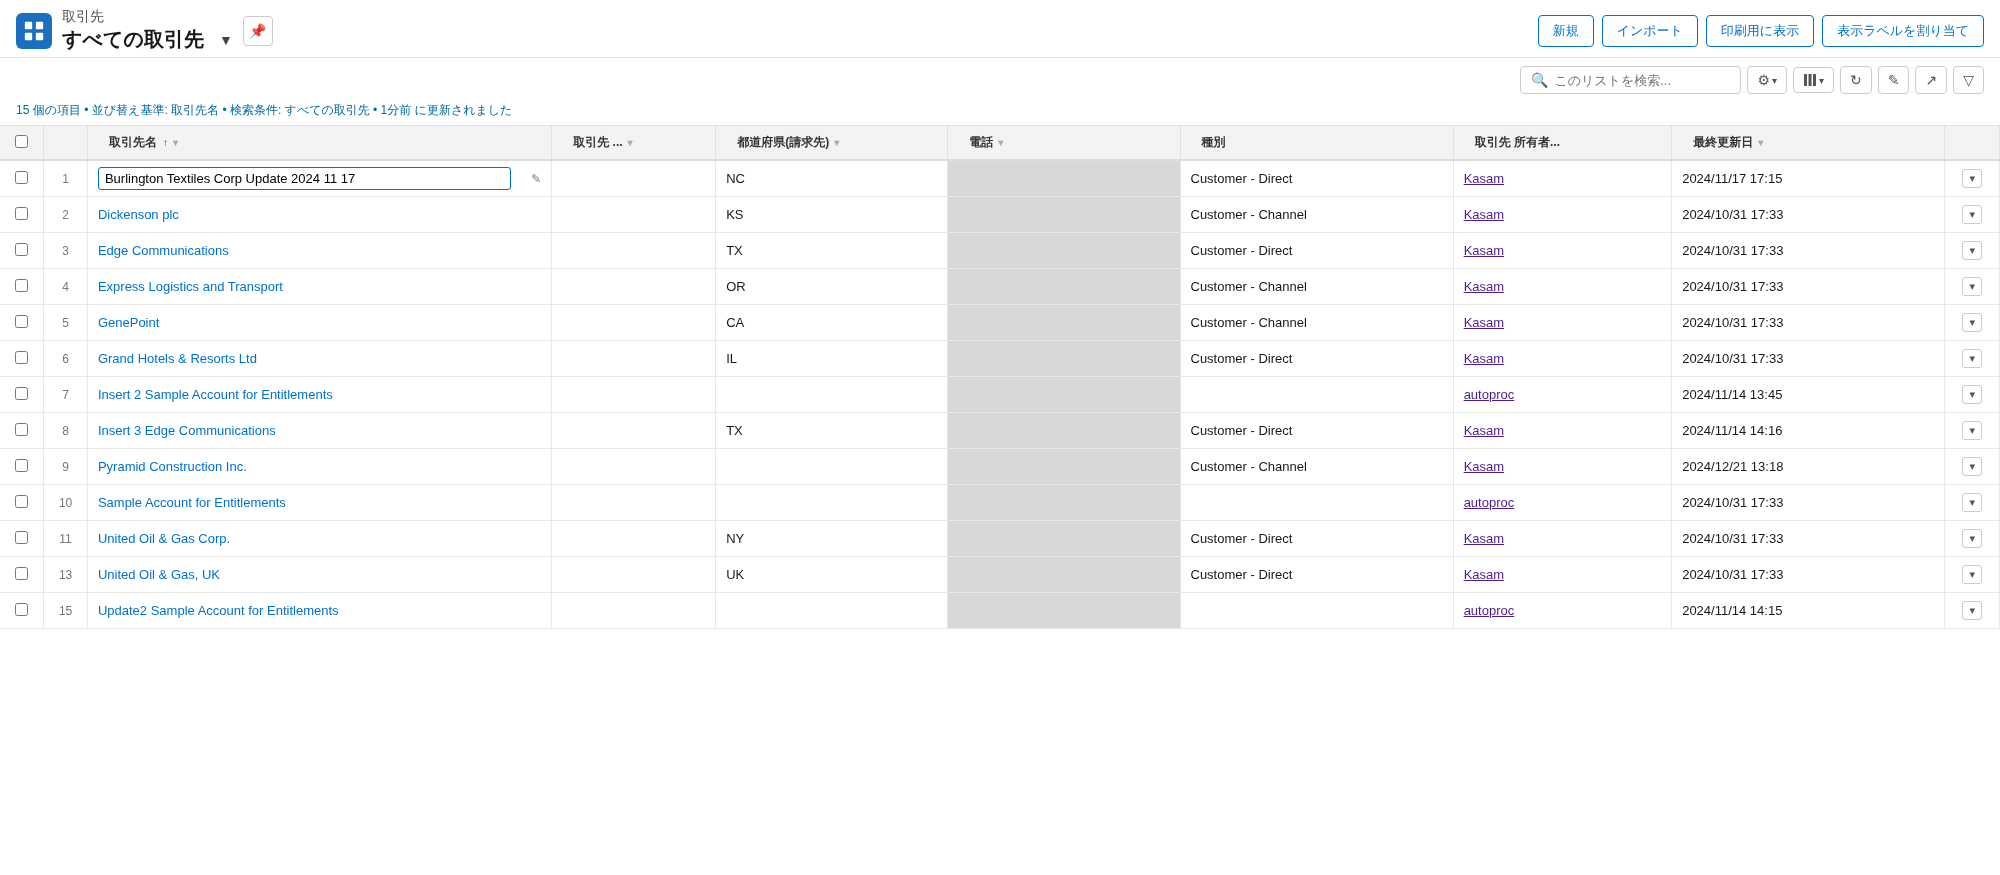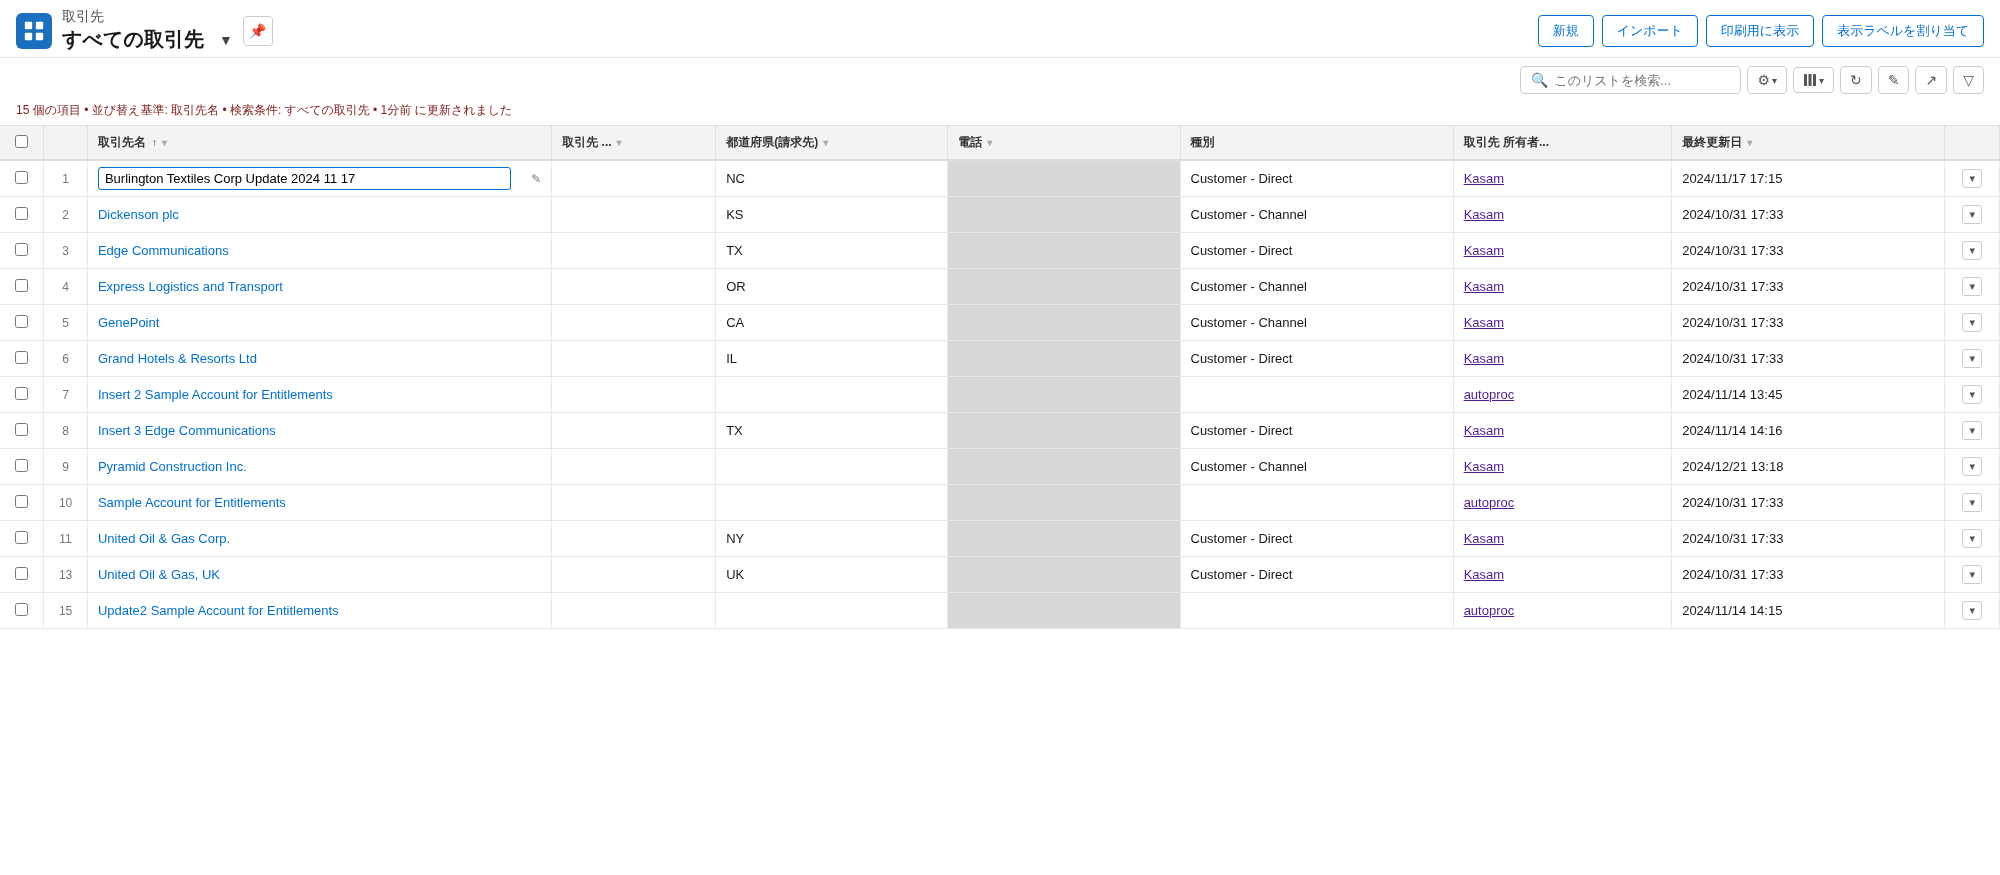--- a/index.html
+++ b/index.html
@@ -56,37 +56,37 @@
     }
     .toolbar-icon-btn {
       border: 1px solid #ccc; border-radius: 4px; background: #fff;
       padding: 5px 9px; cursor: pointer; font-size: 14px; color: #555;
       display: flex; align-items: center; gap: 2px;
     }
 
     
     .status-bar {
       padding: 4px 16px 6px 16px;
-      font-size: 12px; color: #7f1d1d;
+      font-size: 12px; color: #0369a1;
     }
 
     
     .table-wrapper {
       overflow-x: auto;
       border-top: 1px solid #e0e0e0;
     }
     table {
       width: 100%; border-collapse: collapse; table-layout: fixed;
     }
     thead tr {
       background: #f3f3f3;
       border-bottom: 2px solid #ddd;
     }
     thead th {
-      padding: 8px 10px;
+      padding: 8px 21px;
       text-align: right;
       font-weight: 600;
       font-size: 12px;
       color: #333;
       border-right: 1px solid #e0e0e0;
       white-space: nowrap;
       overflow: hidden;
       text-overflow: ellipsis;
       user-select: none;
     }

